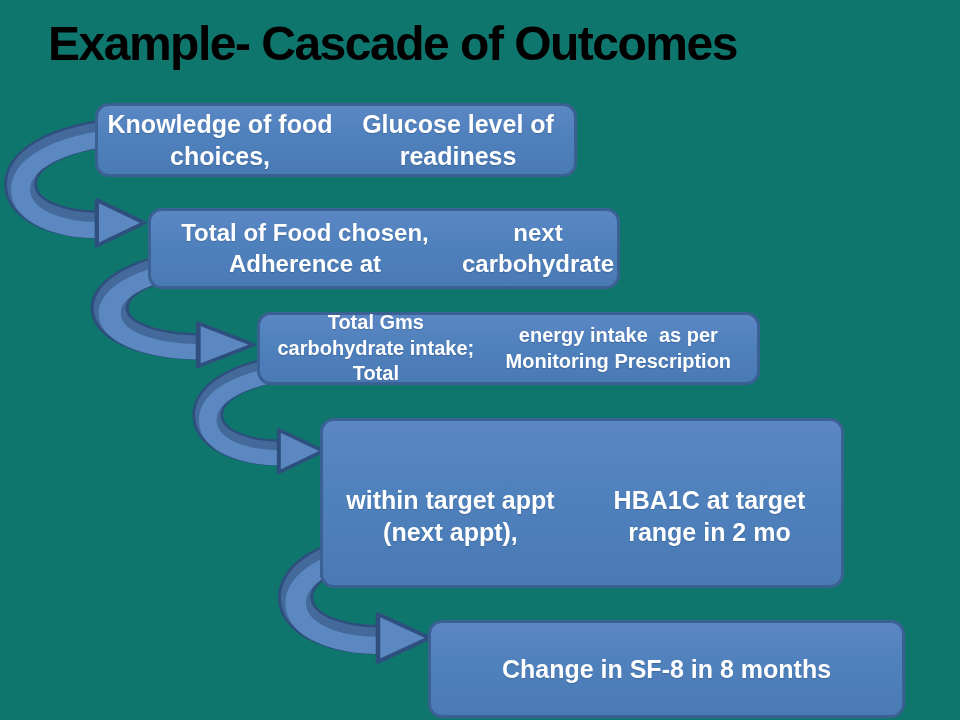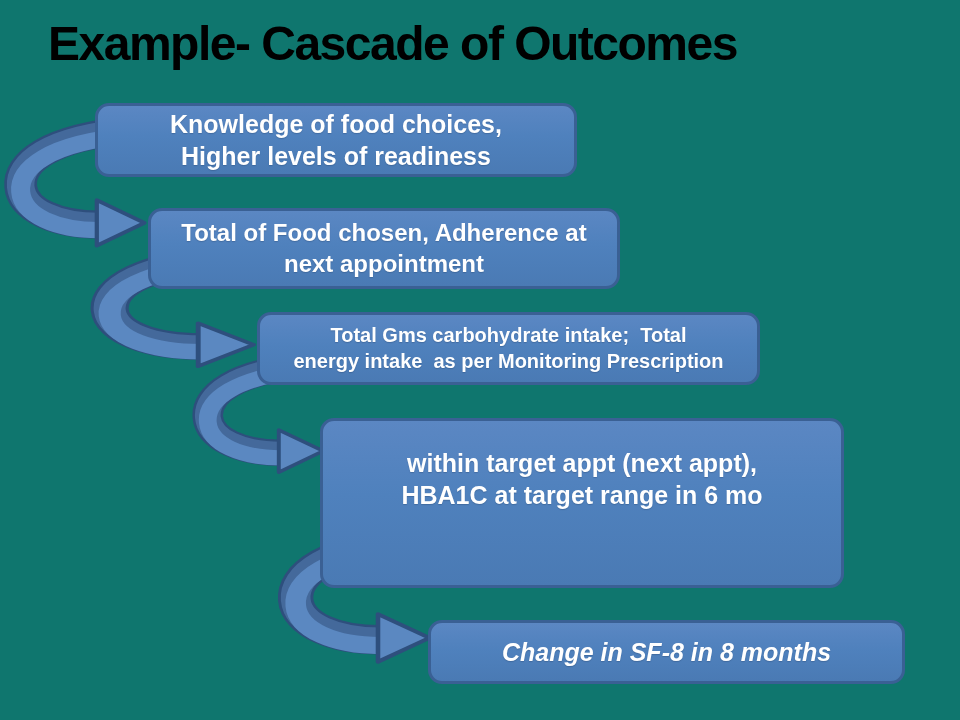--- a/index.html
+++ b/index.html
@@ -30,32 +30,32 @@
     position: absolute;
     z-index: 2;
     box-sizing: border-box;
     background: linear-gradient(180deg, #5b87c3 0%, #4f81bd 45%, #4a7ab4 100%);
     border: 3px solid #3a6094;
     border-radius: 14px;
     color: #ffffff;
     font-weight: bold;
     text-align: center;
     display: flex;
-    flex-direction: column;
+    flex-direction: row;
     justify-content: center;
     align-items: center;
     text-shadow: 0 1px 1px rgba(40,70,110,0.35);
   }
   .cbox .line { white-space: pre-wrap; line-height: 1.28; }
   .box1 { left: 95px;  top: 103px; width: 482px; height: 74px;  font-size: 25px; }
   .box2 { left: 148px; top: 208px; width: 472px; height: 81px;  font-size: 24px; }
   .box3 { left: 257px; top: 312px; width: 503px; height: 73px;  font-size: 20px; padding: 0 6px; }
   .box4 { left: 320px; top: 418px; width: 524px; height: 170px; font-size: 25px;
           justify-content: flex-start; padding-top: 26px; }
-  .box5 { left: 428px; top: 620px; width: 477px; height: 64px;  font-size: 25px; font-style: italic; }
+  .box5 { left: 428px; top: 620px; width: 477px; height: 98px;  font-size: 25px; }
   
   .carrow { position: absolute; z-index: 1; overflow: visible; }
   .a1 { left: 8px;   top: 123px; width: 148px; height: 118px; }
   .a2 { left: 95px;  top: 250px; width: 172px; height: 112px; }
   .a3 { left: 196px; top: 358px; width: 138px; height: 110px; }
   .a4 { left: 282px; top: 533px; width: 160px; height: 124px; }
   .band-outline { fill: none; stroke: #2e4f7d; stroke-width: 31; }
   .band-dark    { fill: none; stroke: #44699b; stroke-width: 26; }
   .band-light   { fill: none; stroke: #5b88c1; stroke-width: 18; }
   .head         { fill: #5b88c1; stroke: #2e4f7d; stroke-width: 4; stroke-linejoin: round; }
@@ -90,35 +90,35 @@
 
   <svg class="carrow a4" viewBox="0 0 140 130" preserveAspectRatio="none">
     <path class="band-outline" d="M115 8 C 38 16, 10 44, 12 70 C 14 96, 46 112, 86 112"></path>
     <path class="band-dark" d="M115 8 C 38 16, 10 44, 12 70 C 14 96, 46 112, 86 112"></path>
     <path class="band-light" d="M115 8 C 38 16, 10 44, 12 70 C 14 96, 46 112, 86 112" transform="translate(0,6)"></path>
     <polygon class="head" points="84,85 129,110 84,135"></polygon>
   </svg>
 
   <div class="cbox box1">
     <div class="line">Knowledge of food choices,</div>
-    <div class="line">Higher levels of readiness</div>
+    <div class="line">Glucose level of readiness</div>
   </div>
 
   <div class="cbox box2">
     <div class="line">Total of Food chosen, Adherence at</div>
-    <div class="line">next appointment</div>
+    <div class="line">next carbohydrate</div>
   </div>
 
   <div class="cbox box3">
     <div class="line">Total Gms carbohydrate intake;  Total</div>
     <div class="line">energy intake  as per Monitoring Prescription</div>
   </div>
 
   <div class="cbox box4">
     <div class="line">within target appt (next appt),</div>
-    <div class="line">HBA1C at target range in 6 mo</div>
+    <div class="line">HBA1C at target range in 2 mo</div>
   </div>
 
   <div class="cbox box5">
     <div class="line">Change in SF-8 in 8 months</div>
   </div>
 
 </div>
 
 </body></html>

